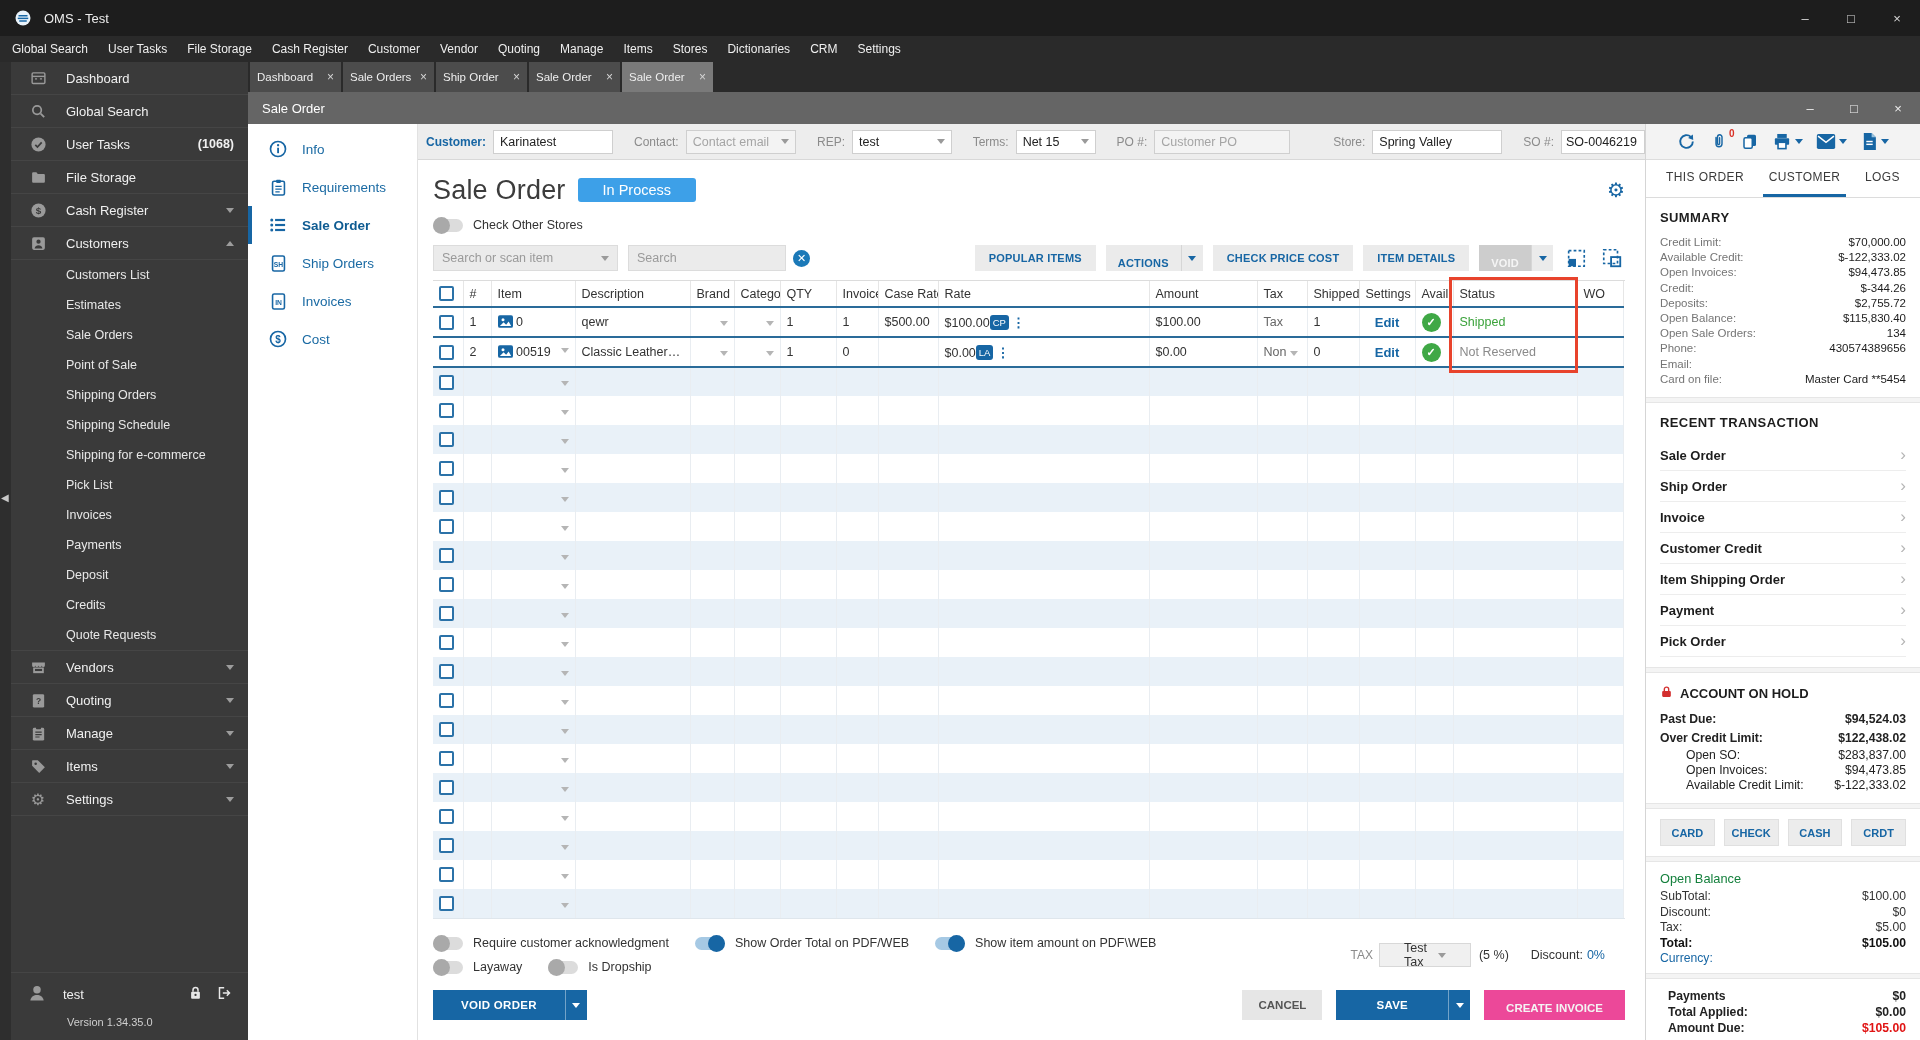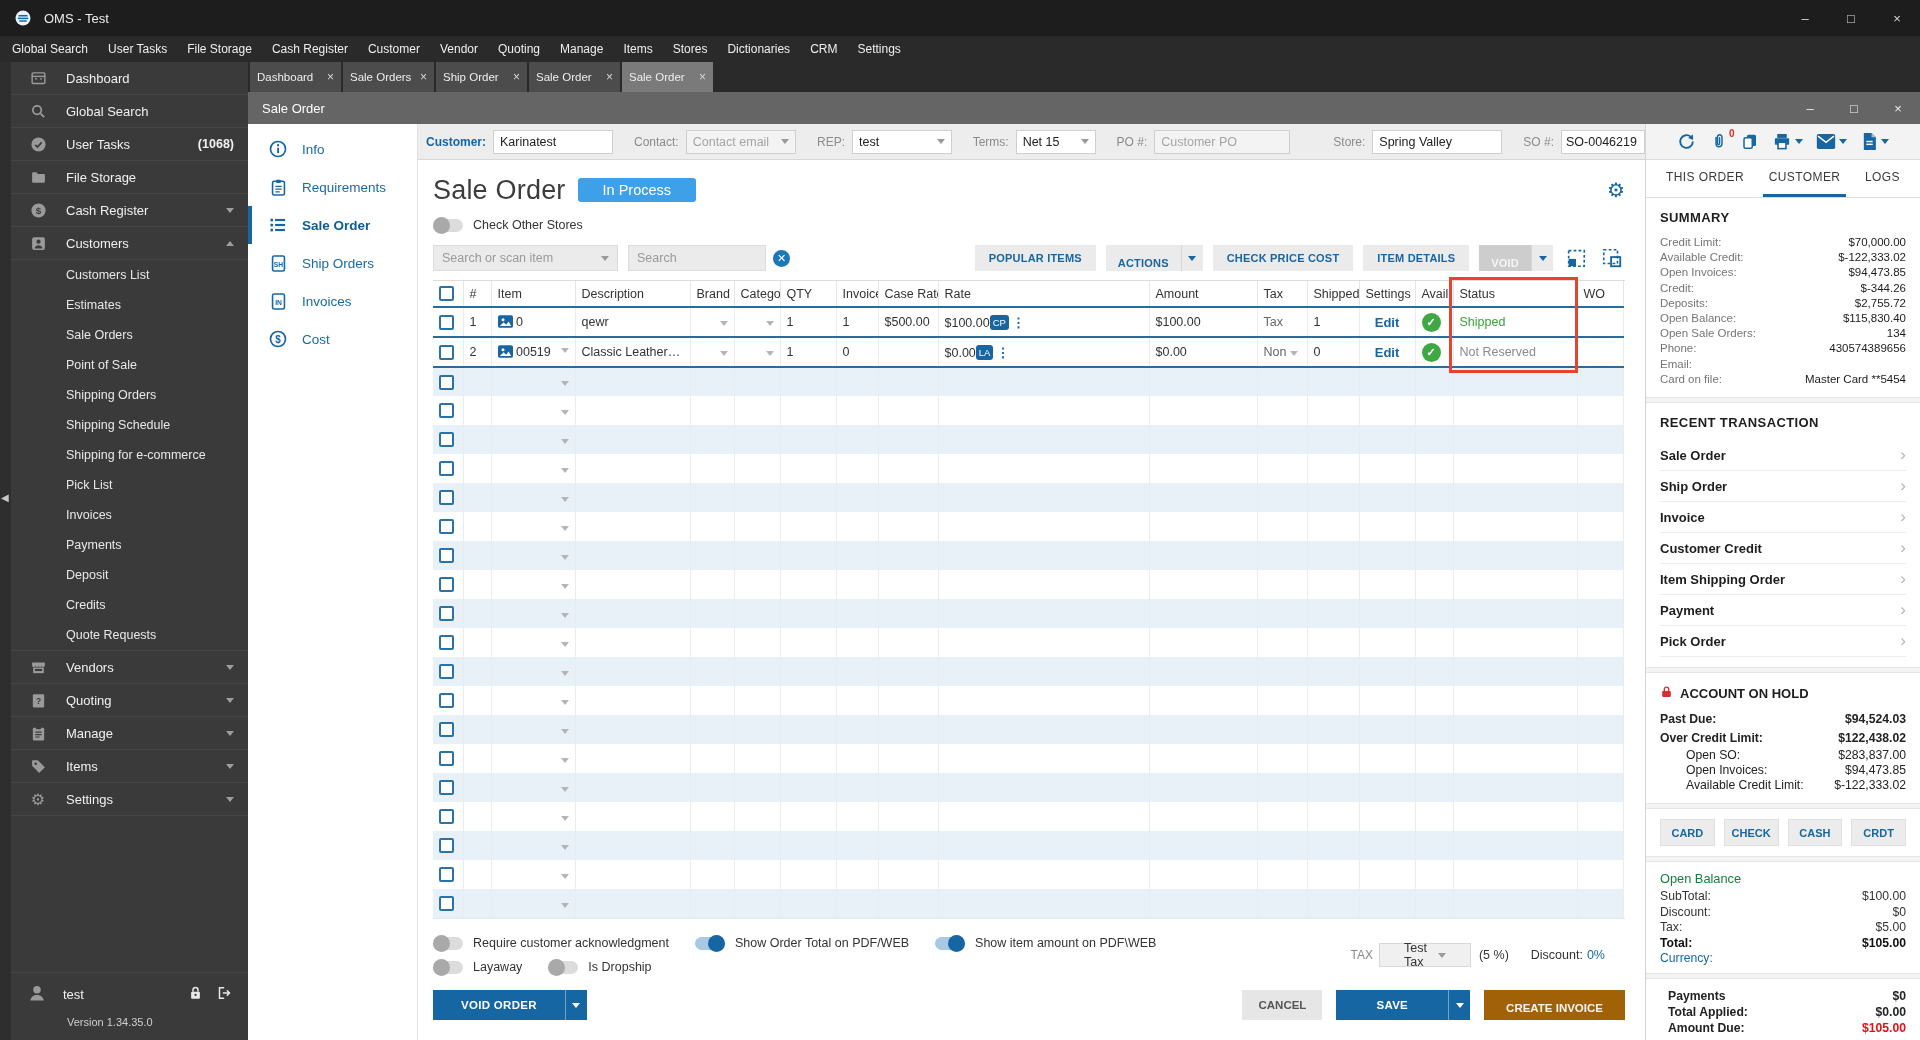--- a/index.html
+++ b/index.html
@@ -130,21 +130,21 @@
   .disc-val{color:#1766a4;font-size:12.5px;margin-left:4px}
 
   
   .actions-row{display:flex;align-items:center;margin-top:4px;height:36px;flex:none}
   .pbtn{height:30px;background:#1766a4;color:#fff;border:0;font-size:11.5px;font-weight:bold;padding:0 28px;letter-spacing:.3px;font-family:"Liberation Sans",sans-serif;cursor:default}
   .p-split{display:inline-flex;height:30px}
   .p-caret{width:22px;background:#1766a4;border-left:1px solid rgba(255,255,255,.4);display:flex;align-items:center;justify-content:center}
   .p-caret .caret-down{border-top-color:#fff;margin:0}
   .actions-right{margin-left:auto;display:flex;align-items:center;gap:14px}
   .btn-cancel{height:30px;background:#e6e6e6;border:0;color:#555;font-size:11.5px;font-weight:bold;padding:0 16px;font-family:"Liberation Sans",sans-serif;cursor:default}
-  .btn-disabled{height:30px;background:#a16207;border:0;color:#f4f4f4;font-size:11.5px;font-weight:bold;padding:12px 22px;font-family:"Liberation Sans",sans-serif;cursor:default}
+  .btn-disabled{height:30px;background:#ec4899;border:0;color:#f4f4f4;font-size:11.5px;font-weight:bold;padding:12px 22px;font-family:"Liberation Sans",sans-serif;cursor:default}
 
   
   .right-panel{width:275px;border-left:1px solid #d5d5d5;display:flex;flex-direction:column;flex:none;background:#fff}
   .rp-icons{height:36px;background:#f3f3f3;border-bottom:1px solid #ddd;display:flex;align-items:center;justify-content:space-evenly;padding:0 18px;flex:none}
   .rp-ic{display:flex;align-items:center;position:relative;cursor:default}
   .clip-badge{position:absolute;top:-4px;right:-7px;color:#d93025;font-size:10px;font-weight:bold}
   .rp-ic .caret-down{border-top-color:#1766a4;margin-left:3px}
   .rp-tabs{height:38px;border-bottom:1px solid #dcdcdc;display:flex;align-items:stretch;justify-content:space-between;padding:0 14px;flex:none}
   .rp-tab{display:flex;align-items:center;font-size:12px;color:#3a3a3a;letter-spacing:.4px;border-bottom:3px solid transparent;padding:0 6px;cursor:default}
   .rp-tab.active{border-bottom-color:#1766a4}
@@ -502,21 +502,21 @@
             <div class="toggle-row">
               <span class="tgl"></span>
               <span class="tgl-label">Check Other Stores</span>
             </div>
 
             <div class="search-row">
               <div class="s-select">
                 <span>Search or scan item</span>
                 <span class="caret-down"></span>
               </div>
-              <input class="s-input" style="width: 138px; margin-left: 10px;" placeholder="Search">
+              <input class="s-input" style="width: 158px; margin-left: 10px;" placeholder="Search">
               <span class="clear-ic">✕</span>
               <div class="btn-group">
                 <button class="btn">POPULAR ITEMS</button>
                 <span class="split">
                   <button class="btn">ACTIONS</button>
                   <span class="caret-seg">
                       <span class="caret-down"></span>
                     </span>
                 </span>
                 <button class="btn">CHECK PRICE COST</button>

